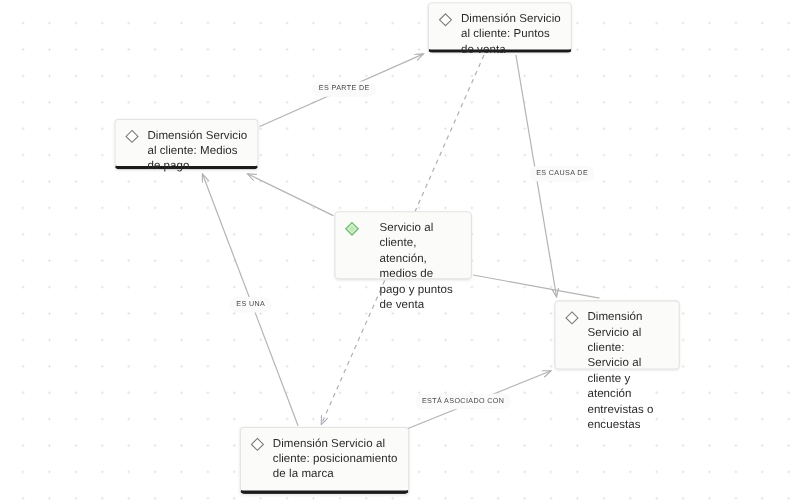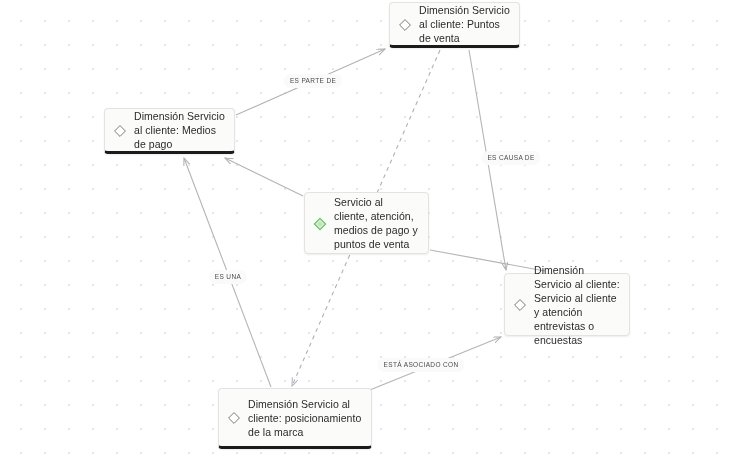--- a/index.html
+++ b/index.html
@@ -35,21 +35,21 @@
   }
 
   .node {
     position: absolute;
     box-sizing: border-box;
     background: #fbfbfa;
     border: 1px solid #e3e3e1;
     border-radius: 4px;
     box-shadow: 0 1px 2px rgba(0,0,0,0.07);
     display: flex;
-    align-items: center;
+    align-items: flex-start;
     padding: 7px 9px 7px 8px;
   }
   .node.selected {
     border-bottom: 3px solid #1b1b1b;
   }
 
   .node-icon {
     flex: 0 0 auto;
     width: 14px;
     height: 14px;
@@ -123,31 +123,31 @@
 
   <div class="node selected" style="left:104px; top:108px; width:131px; height:46px;">
     <span class="node-icon">
       <svg width="14" height="14" viewBox="0 0 14 14">
         <path d="M7,1.6 L12.4,7 L7,12.4 L1.6,7 Z" fill="#ffffff" stroke="#7a7a7a" stroke-width="1"></path>
       </svg>
     </span>
     <span class="node-label">Dimensión  Servicio al cliente: Medios de pago</span>
   </div>
 
-  <div class="node" style="left:304px; top:192px; width:125px; height:62px;">
+  <div class="node" style="left:304px; top:192px; width:125px; height:62px;gap:11px;">
     <span class="node-icon">
       <svg width="14" height="14" viewBox="0 0 14 14">
         <path d="M7,1.4 L12.6,7 L7,12.6 L1.4,7 Z" fill="#d7f0d2" stroke="#6cbf6c" stroke-width="1.2"></path>
         <path d="M7,4 L10,7 L7,10 L4,7 Z" fill="#bfe6b8" stroke="none"></path>
       </svg>
     </span>
     <span class="node-label">Servicio al cliente, atención, medios de pago y puntos de venta</span>
   </div>
 
-  <div class="node" style="left:504px; top:273px; width:126px; height:63px;">
+  <div class="node" style="left:504px; top:273px; width:114px; height:63px;">
     <span class="node-icon">
       <svg width="14" height="14" viewBox="0 0 14 14">
         <path d="M7,1.6 L12.4,7 L7,12.4 L1.6,7 Z" fill="#ffffff" stroke="#7a7a7a" stroke-width="1"></path>
       </svg>
     </span>
     <span class="node-label">Dimensión  Servicio al cliente: Servicio al cliente y atención entrevistas o encuestas</span>
   </div>
 
   <div class="node selected" style="left:218px; top:388px; width:154px; height:61px;">
     <span class="node-icon">

